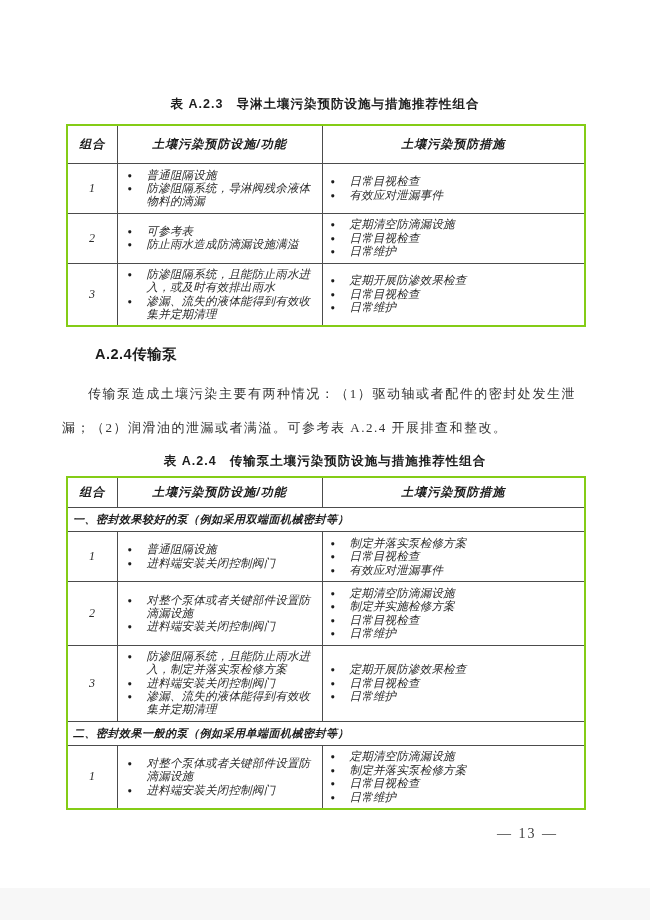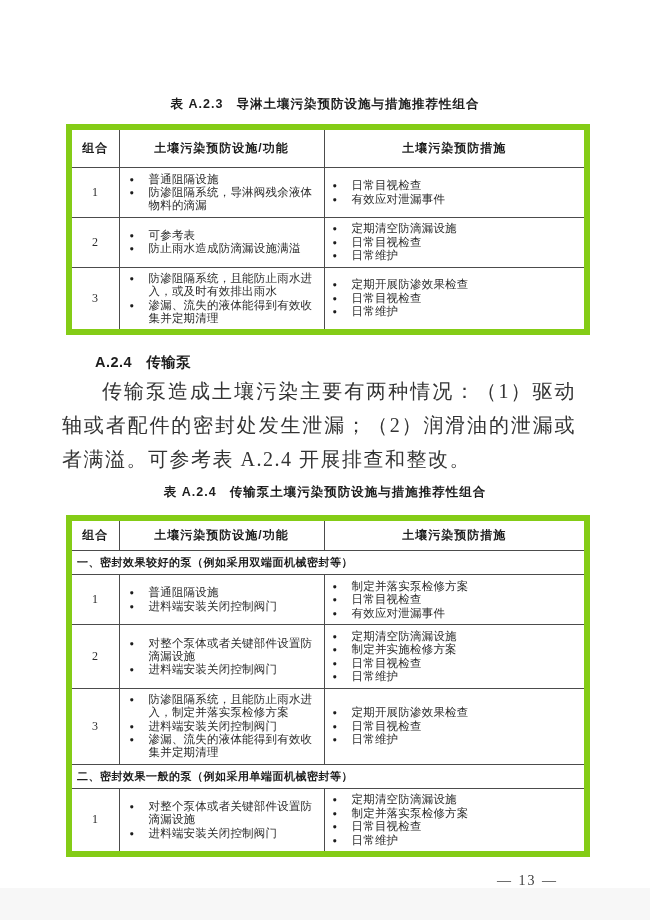--- a/index.html
+++ b/index.html
@@ -18,21 +18,22 @@
     text-align:center;
     font-family:"Liberation Sans","DejaVu Sans",sans-serif;
     font-weight:bold; font-size:12.5px; letter-spacing:1px;
     color:#1d1d1d; line-height:16px; margin-bottom:12px;
   }
   .title-text { margin-left:13px; }
 
   table.data-table {
     border-collapse:collapse; table-layout:fixed;
     width:518px; font-size:11.5px; color:#2b2b2b;
-    border:6px solid #84cc16;
+    border:2px solid #84cc16;
+    font-style:italic;
   }
   .data-table th, .data-table td { border:1px solid #4c4c4c; }
   .data-table th {
     font-family:"Liberation Sans","DejaVu Sans",sans-serif;
     font-weight:bold; font-size:12px; letter-spacing:1px;
     text-align:center; vertical-align:middle; color:#1d1d1d;
     padding:10px 2px; background:#fff;
   }
   table.t2 th { padding:6px 2px; }
 
@@ -57,29 +58,29 @@
     font-weight:bold; font-size:11px; letter-spacing:0.5px;
     color:#1d1d1d; padding:4px 4px 4px 5px;
   }
 
   .section-heading {
     margin:18px 0 0 29px;
     font-family:"Liberation Sans","DejaVu Sans",sans-serif;
     font-weight:bold; font-size:14.5px; letter-spacing:0.5px;
     color:#1d1d1d; line-height:18px;
   }
-  .section-title { margin-left:14px; }
+  .section-title { }
 
   .body-para {
-    margin:3px 0 8px -4px; width:514px;
-    font-size:20px; line-height:34px; letter-spacing:1.5px;
+    margin:14px 0 8px -4px; width:514px;
+    font-size:13px; line-height:34px; letter-spacing:1.5px;
     text-align:justify; text-indent:2em; color:#333;
   }
 
-  .table-title.second { margin-top:8px; margin-bottom:15px; }
+  .table-title.second { margin-top:8px; margin-bottom:7px; }
 
   .page-footer {
     margin-top:16px; text-align:right; padding-right:26px;
     font-size:14px; letter-spacing:2px; color:#3a3a3a;
     font-family:"Liberation Serif","DejaVu Serif",serif;
   }
 </style>
 </head>
 <body>
 

